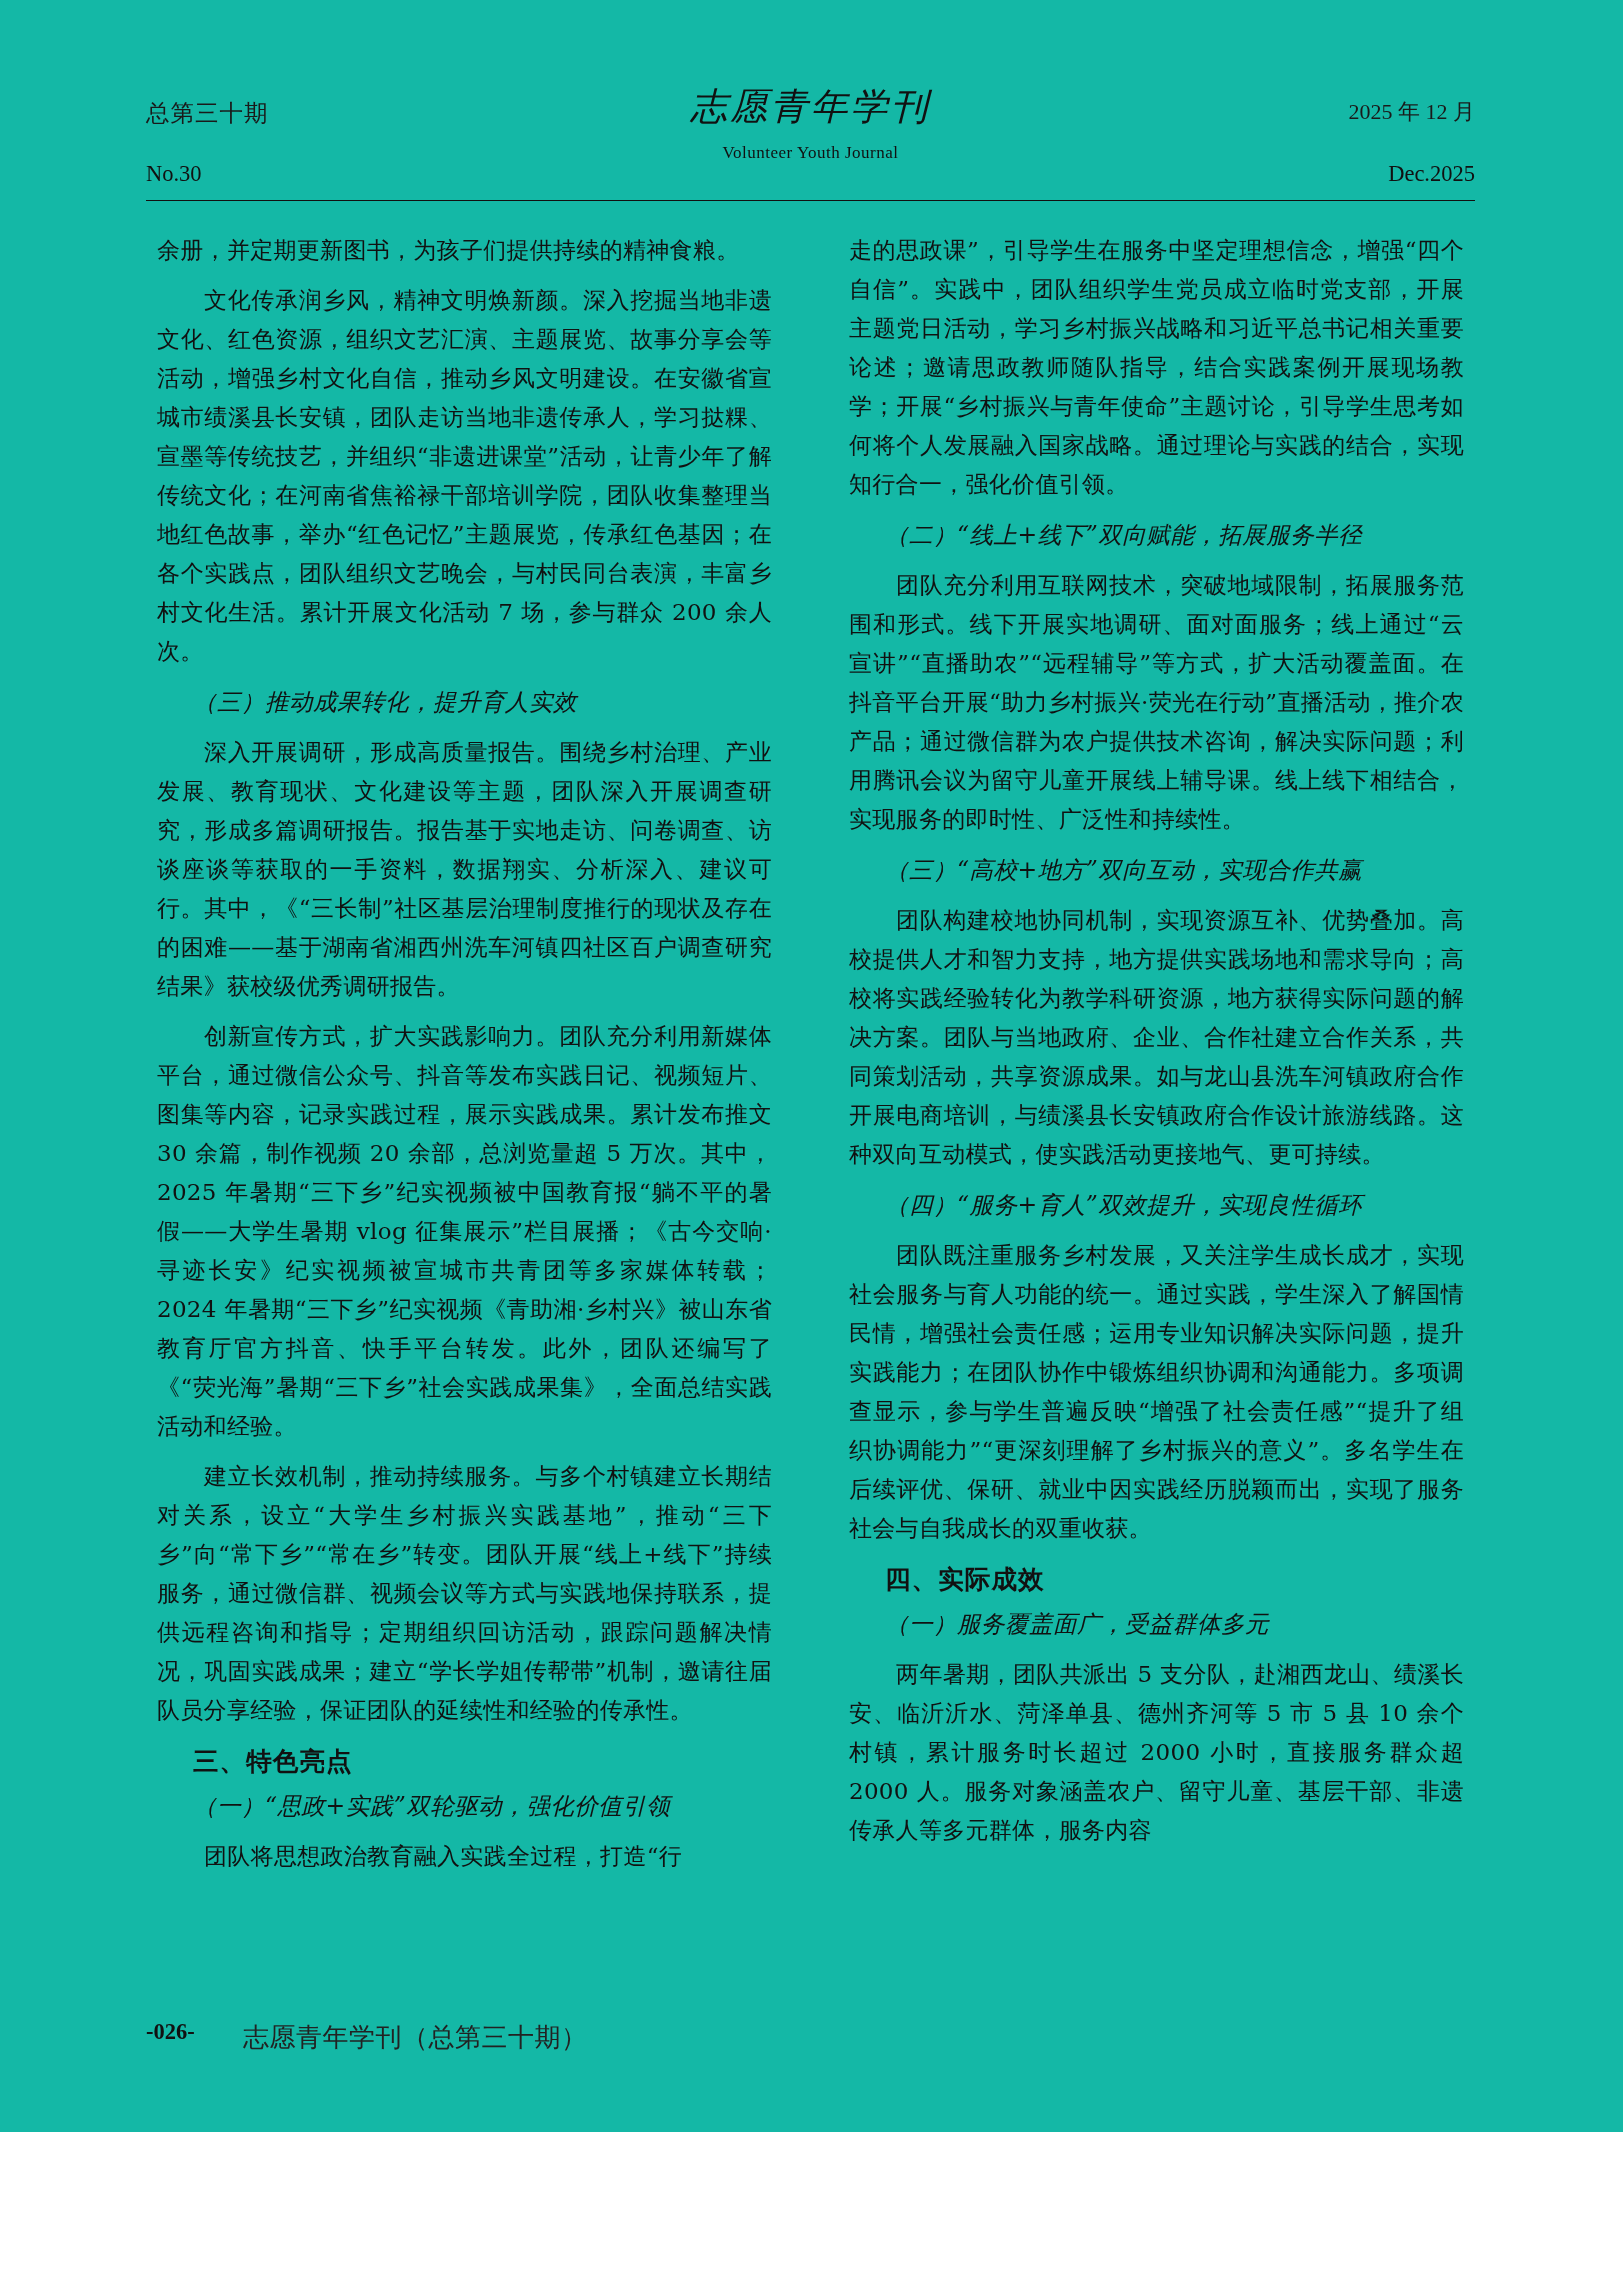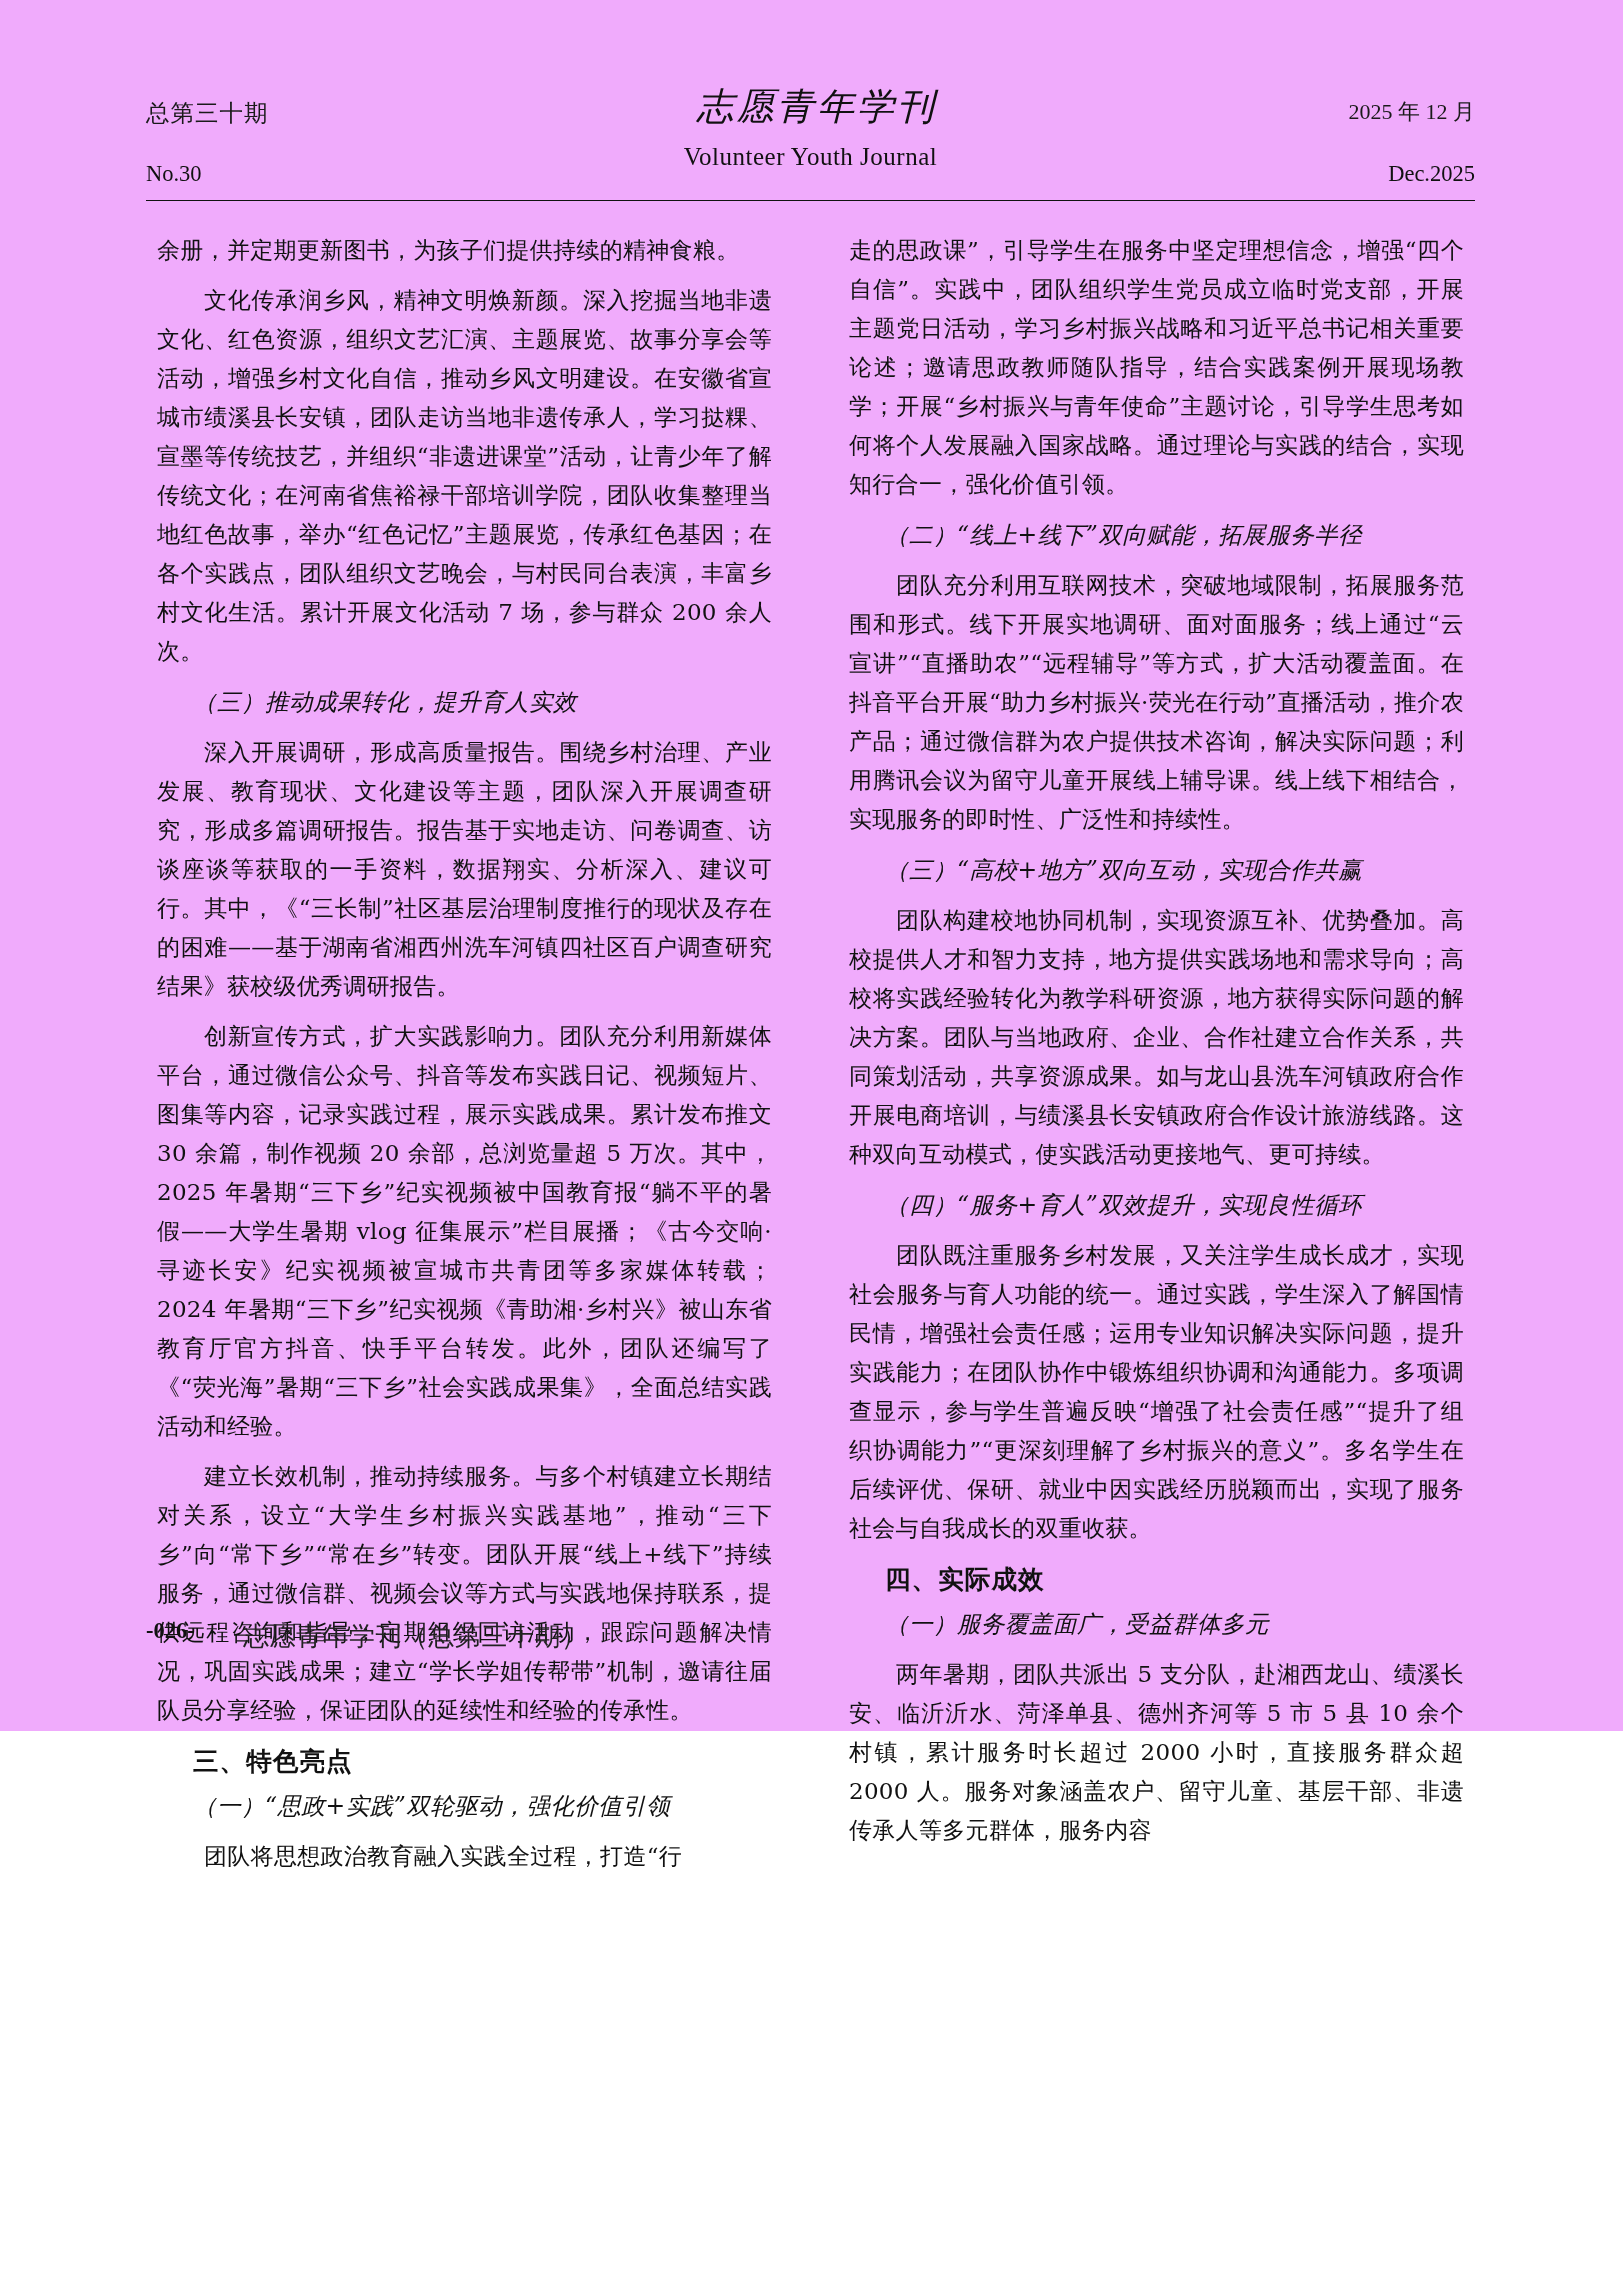--- a/index.html
+++ b/index.html
@@ -12,22 +12,22 @@
     height: 2295px;
     font-family: "Liberation Serif", "DejaVu Serif", serif;
     color: #111111;
     position: relative;
     overflow: hidden;
   }
   .page {
     position: absolute;
     left: 0; top: 0;
     width: 1623px;
-    height: 1731px;
-    background: #f0abfc;
+    height: 2132px;
+    background: #14b8a6;
   }
   
   .header {
     position: absolute;
     left: 146px;
     top: 77px;
     width: 1329px;
     height: 128px;
   }
   .header-row1 {
@@ -53,21 +53,21 @@
     font-size: 37px;
     font-family: "DejaVu Serif", serif;
     letter-spacing: 3.1px;
     font-weight: 400;
     font-style: italic;
     color: #111;
     white-space: nowrap;
     text-align: right;
   }
   .journal-en {
-    font-size: 25px;
+    font-size: 17px;
     font-family: "Liberation Serif", serif;
     margin-top: 11.2px;
     letter-spacing: 0.5px;
     color: #111;
     white-space: nowrap;
   }
   .hdr-right {
     position: absolute;
     right: 0;
     top: 20.4px;

